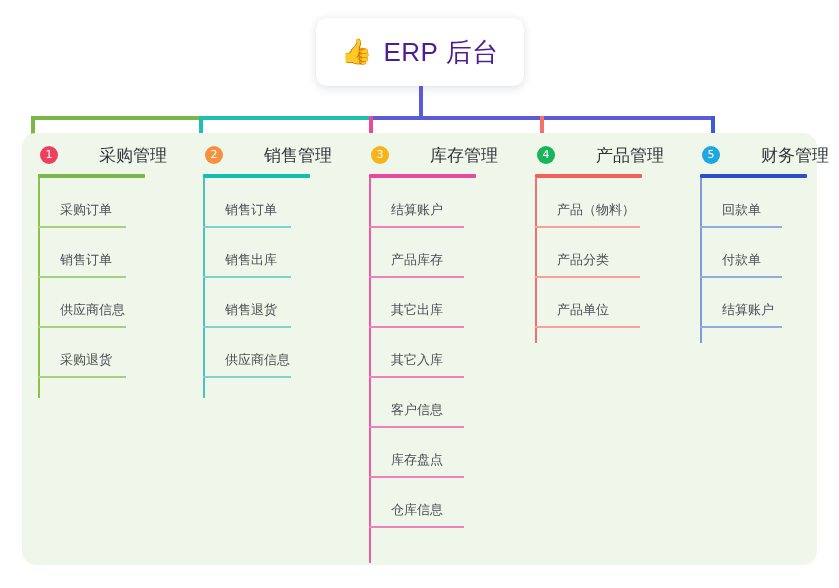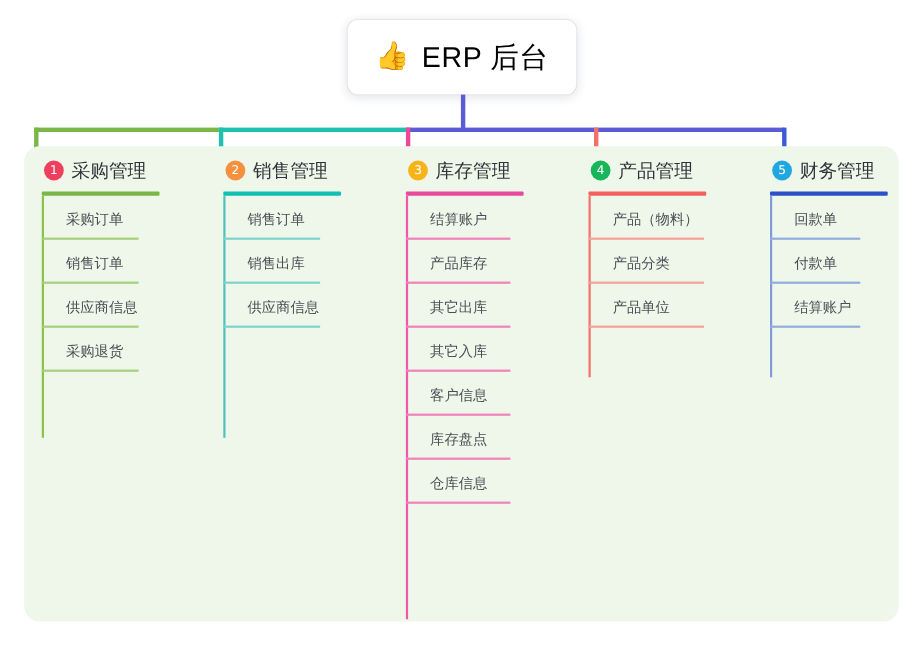--- a/index.html
+++ b/index.html
@@ -33,21 +33,21 @@
     box-sizing: border-box;
   }
   .root-emoji {
     font-size: 25px;
     line-height: 1;
     display: block;
     margin-top: -2px;
   }
   .root-title {
     font-size: 26px;
-    color: #000000;
+    color: #4c1d95;
     letter-spacing: 0.5px;
     white-space: nowrap;
   }
 
   
   .trunk {
     position: absolute;
     left: 419px;
     top: 86px;
     width: 4px;
@@ -97,41 +97,42 @@
     font-size: 11px;
     line-height: 18px;
     text-align: center;
     flex: 0 0 auto;
     font-family: "DejaVu Sans", sans-serif;
   }
   .col-title {
     font-size: 17px;
     color: #30343a;
     white-space: nowrap;
+    margin-left: 34px;
   }
   .col-rule {
     height: 4px;
     margin-top: 6px;
     border-radius: 1px;
   }
 
   
   .leaves {
     position: relative;
     margin-top: 0;
   }
   .spine {
     position: absolute;
     left: 0;
     top: 0;
     width: 2px;
   }
   .leaf {
     position: relative;
-    height: 40px;
+    height: 50px;
   }
   .leaf-text {
     position: absolute;
     left: 22px;
     bottom: 9px;
     font-size: 13px;
     color: #4a4f55;
     white-space: nowrap;
   }
   .leaf-rule {
@@ -201,20 +202,24 @@
         <div class="spine" style="background: rgb(79, 195, 187); height: 220px;"></div>
         <div class="leaf">
           <span class="leaf-text">销售订单</span>
           <div class="leaf-rule" style="background: rgb(126, 211, 203); width: 88px;"></div>
         </div>
         <div class="leaf">
           <span class="leaf-text">销售出库</span>
           <div class="leaf-rule" style="background: rgb(126, 211, 203); width: 88px;"></div>
         </div>
         <div class="leaf">
+          <span class="leaf-text">销售退货</span>
+          <div class="leaf-rule" style="background: rgb(126, 211, 203); width: 88px;"></div>
+        </div>
+        <div class="leaf">
           <span class="leaf-text">供应商信息</span>
           <div class="leaf-rule" style="background: rgb(126, 211, 203); width: 88px;"></div>
         </div>
       </div>
     </div>
     <div class="col" style="left: 369px;">
       <div class="col-head">
         <span class="badge" style="background: rgb(248, 179, 25);">3</span>
         <span class="col-title">库存管理</span>
       </div>

